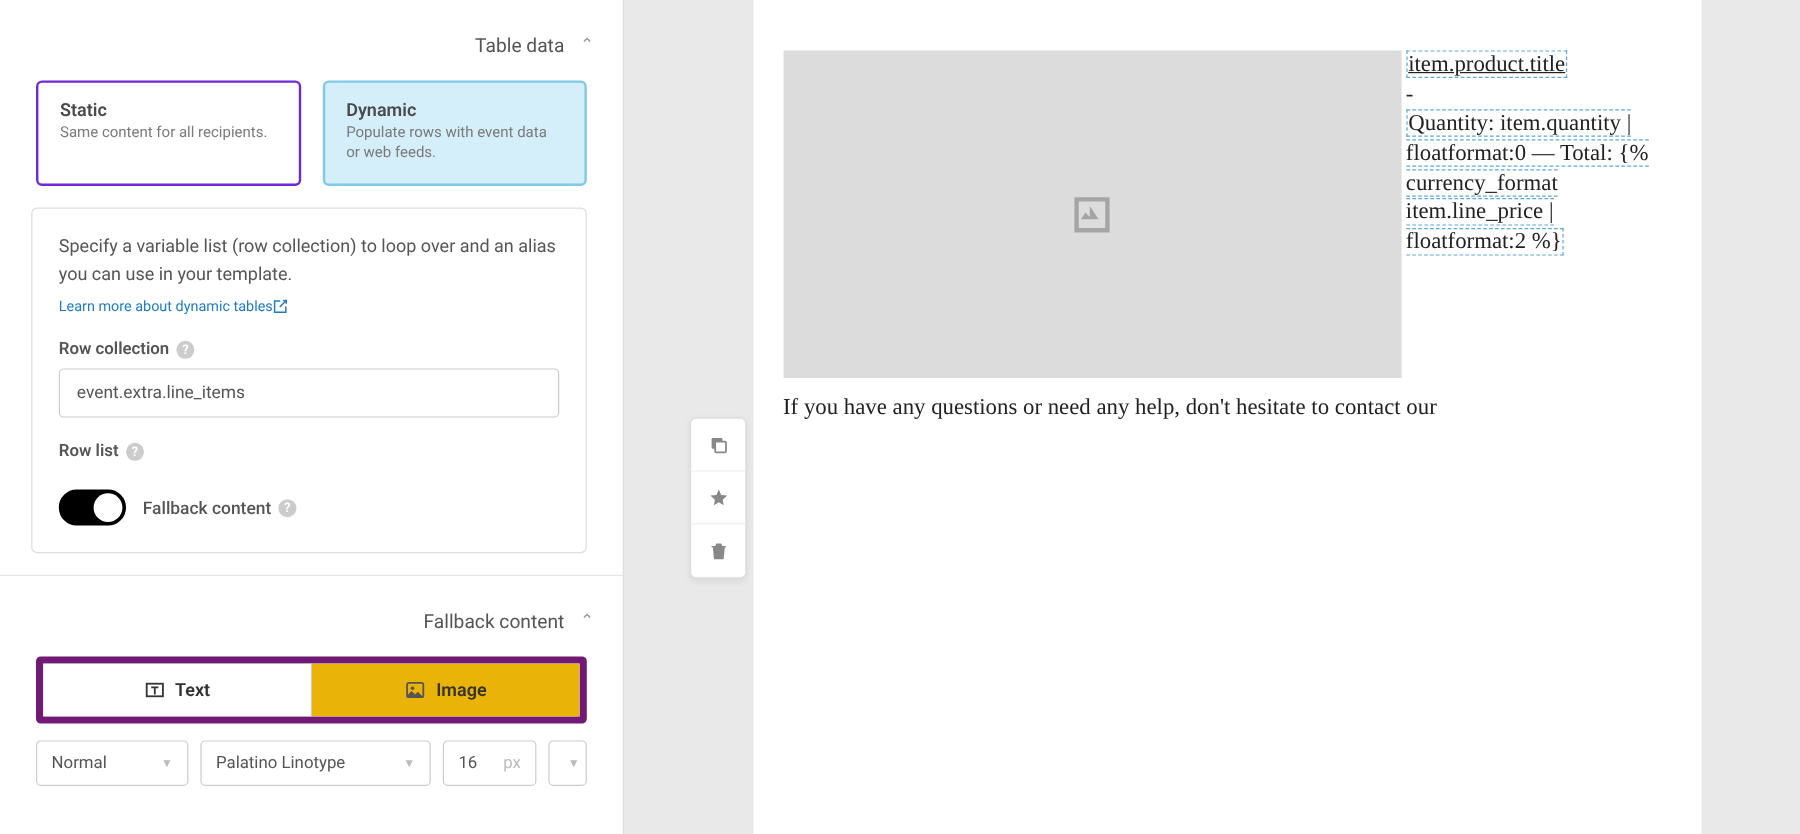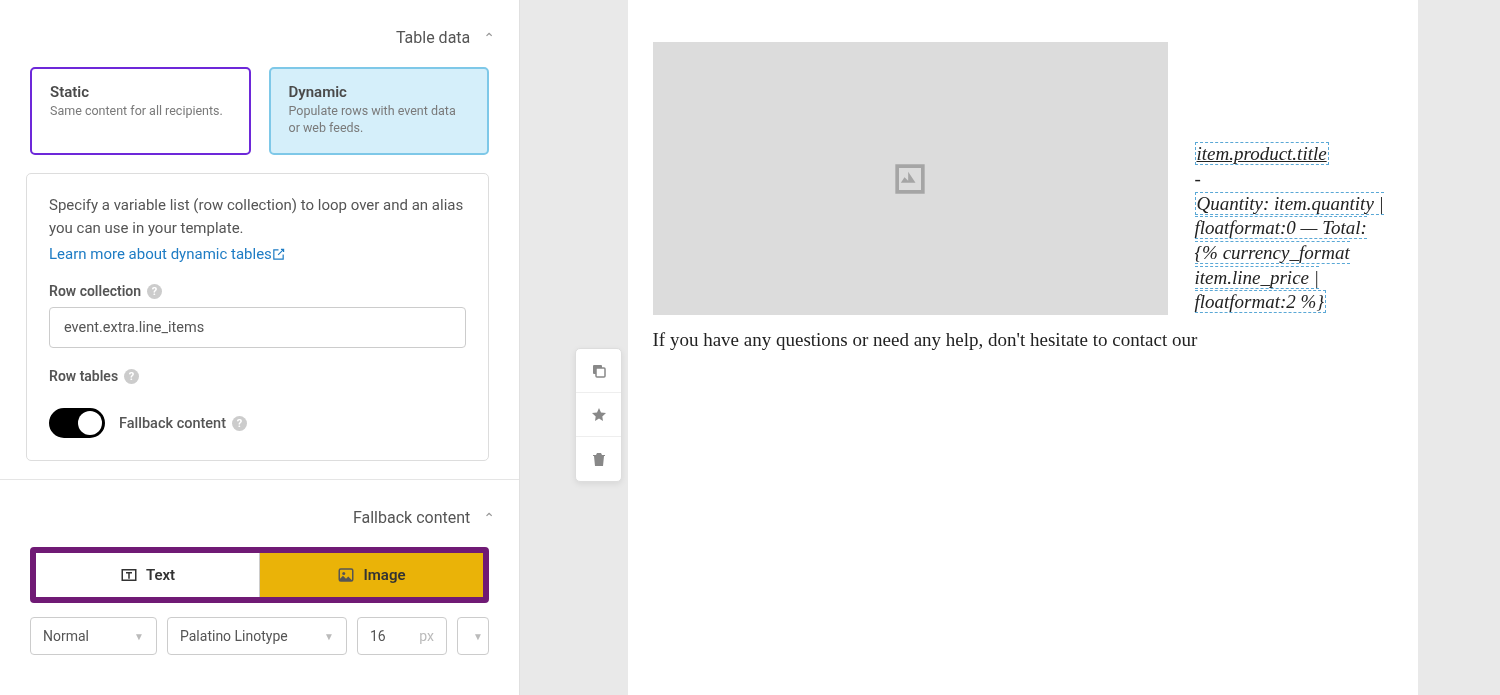--- a/index.html
+++ b/index.html
@@ -71,21 +71,21 @@
   padding: 20px 22px 22px 22px;
 }
 .instruction-text {
   font-size: 15px;
   color: #555;
   line-height: 1.55;
   margin-bottom: 4px;
 }
 .learn-link {
   color: #1e7cc4;
-  font-size: 15px;
+  font-size: 12px;
   text-decoration: none;
   display: inline-flex;
   align-items: center;
   gap: 0;
 }
 .learn-link svg { width: 13px; height: 13px; fill: #1e7cc4; }
 .field-group { margin-top: 20px; }
 .field-label {
   display: flex;
   align-items: center;
@@ -209,24 +209,23 @@
   align-items: center;
   justify-content: center;
   border-bottom: 1px solid #eee;
   cursor: pointer;
   color: #888;
 }
 .action-btn:last-child { border-bottom: none; }
 .action-btn svg { width: 16px; height: 16px; fill: #888; }
 .product-row {
   display: flex;
-  gap: 27px;
+  gap: 4px;
   padding: 0 25px;
-  align-items: flex-end;
-  font-style: italic;
+  align-items: flex-start;
 }
 .img-placeholder {
   width: 515px;
   height: 273px;
   background: #dcdcdc;
   display: flex;
   align-items: center;
   justify-content: center;
 }
 .img-placeholder svg { width: 44px; height: 44px; fill: #a5a5a5; }
@@ -300,21 +299,21 @@
     <div class="field-group">
       <div class="field-label">
         <span>Row collection</span>
         <span class="help-icon">?</span>
       </div>
       <input class="text-input" value="event.extra.line_items" style="">
     </div>
 
     <div class="field-group">
       <div class="field-label">
-        <span>Row tables</span>
+        <span>Row list</span>
         <span class="help-icon">?</span>
       </div>
     </div>
 
     <div class="toggle-row">
       <div class="toggle">
         <div class="toggle-knob"></div>
       </div>
       <div class="toggle-label">
         <span>Fallback content</span>
@@ -350,21 +349,21 @@
 
   <div class="bottom-row">
     <div class="select-box" style="width:127px">
       <span>Normal</span>
         <span class="caret">▼</span>
     </div>
     <div class="select-box" style="flex:1">
       <span>Palatino Linotype</span>
         <span class="caret">▼</span>
     </div>
-    <div class="select-box" style="width:90px">
+    <div class="select-box" style="width:78px">
       <span>16</span>
       <span style="color:#bbb">px</span>
     </div>
     <div class="select-box" style="width:32px;justify-content:center">
       <span class="caret">▼</span>
     </div>
   </div>
 
 </div>
 

